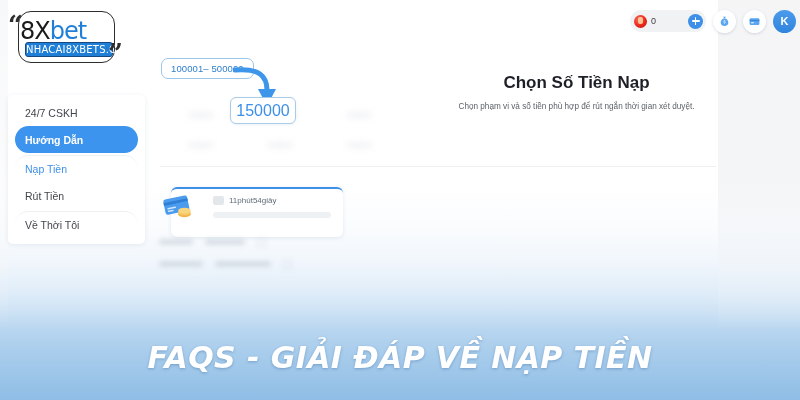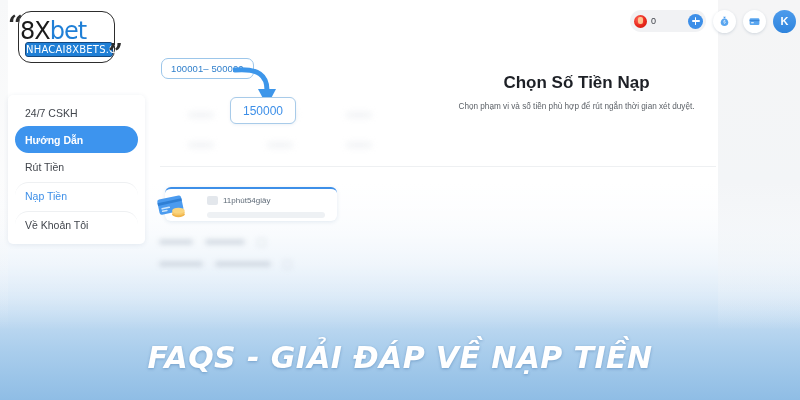--- a/index.html
+++ b/index.html
@@ -287,30 +287,30 @@
   .chip.wide { width: 34px; }
 
   .amount-field {
     position: absolute;
     left: 85px; top: 51px;
     width: 66px; height: 27px;
     border: 1px solid #a8cbe9;
     border-radius: 6px;
     background: #ffffff;
     color: #3d8fe8;
-    font-size: 12px;
+    font-size: 16px;
     display: flex; align-items: center; justify-content: center;
     box-shadow: 0 1px 3px rgba(90,130,180,.10);
   }
 
   
   .transfer-card {
     position: absolute;
-    left: 20px; top: 6px;
-    width: 172px; height: 34px;
+    left: 26px; top: 6px;
+    width: 172px; height: 50px;
     background: #ffffff;
     border-radius: 6px;
     border-top: 2px solid #3d8fe8;
     box-shadow: 0 1px 4px rgba(70,110,160,.14);
   }
   .card-icon {
     position: absolute;
     left: -9px; top: 5px;
     width: 36px; height: 28px;
   }
@@ -412,23 +412,23 @@
         <rect x="3" y="9" width="18" height="2.4" fill="#3b86d6"></rect>
         <rect x="5.4" y="13.4" width="5.6" height="1.8" rx=".9" fill="#ffffff"></rect>
       </svg>
     </div>
     <div class="avatar">K</div>
   </div>
 
   <div class="sidebar">
     <div class="side-item">24/7 CSKH</div>
     <div class="side-item active">Hướng Dẫn</div>
+    <div class="side-item accent sep">Nạp Tiền</div>
     <div class="side-item">Rút Tiền</div>
-    <div class="side-item accent sep">Nạp Tiền</div>
-    <div class="side-item sep">Về Khoản Tôi</div>
+    <div class="side-item sep">Về Thời Tôi</div>
   </div>
 
   <div class="content">
 
     <div class="divider"></div>
 
     <div class="row row-1">
       <div class="visual">
         <div class="range-badge">100001– 500000</div>
         <svg class="arrow-svg" width="60" height="48" viewBox="0 0 60 48">

